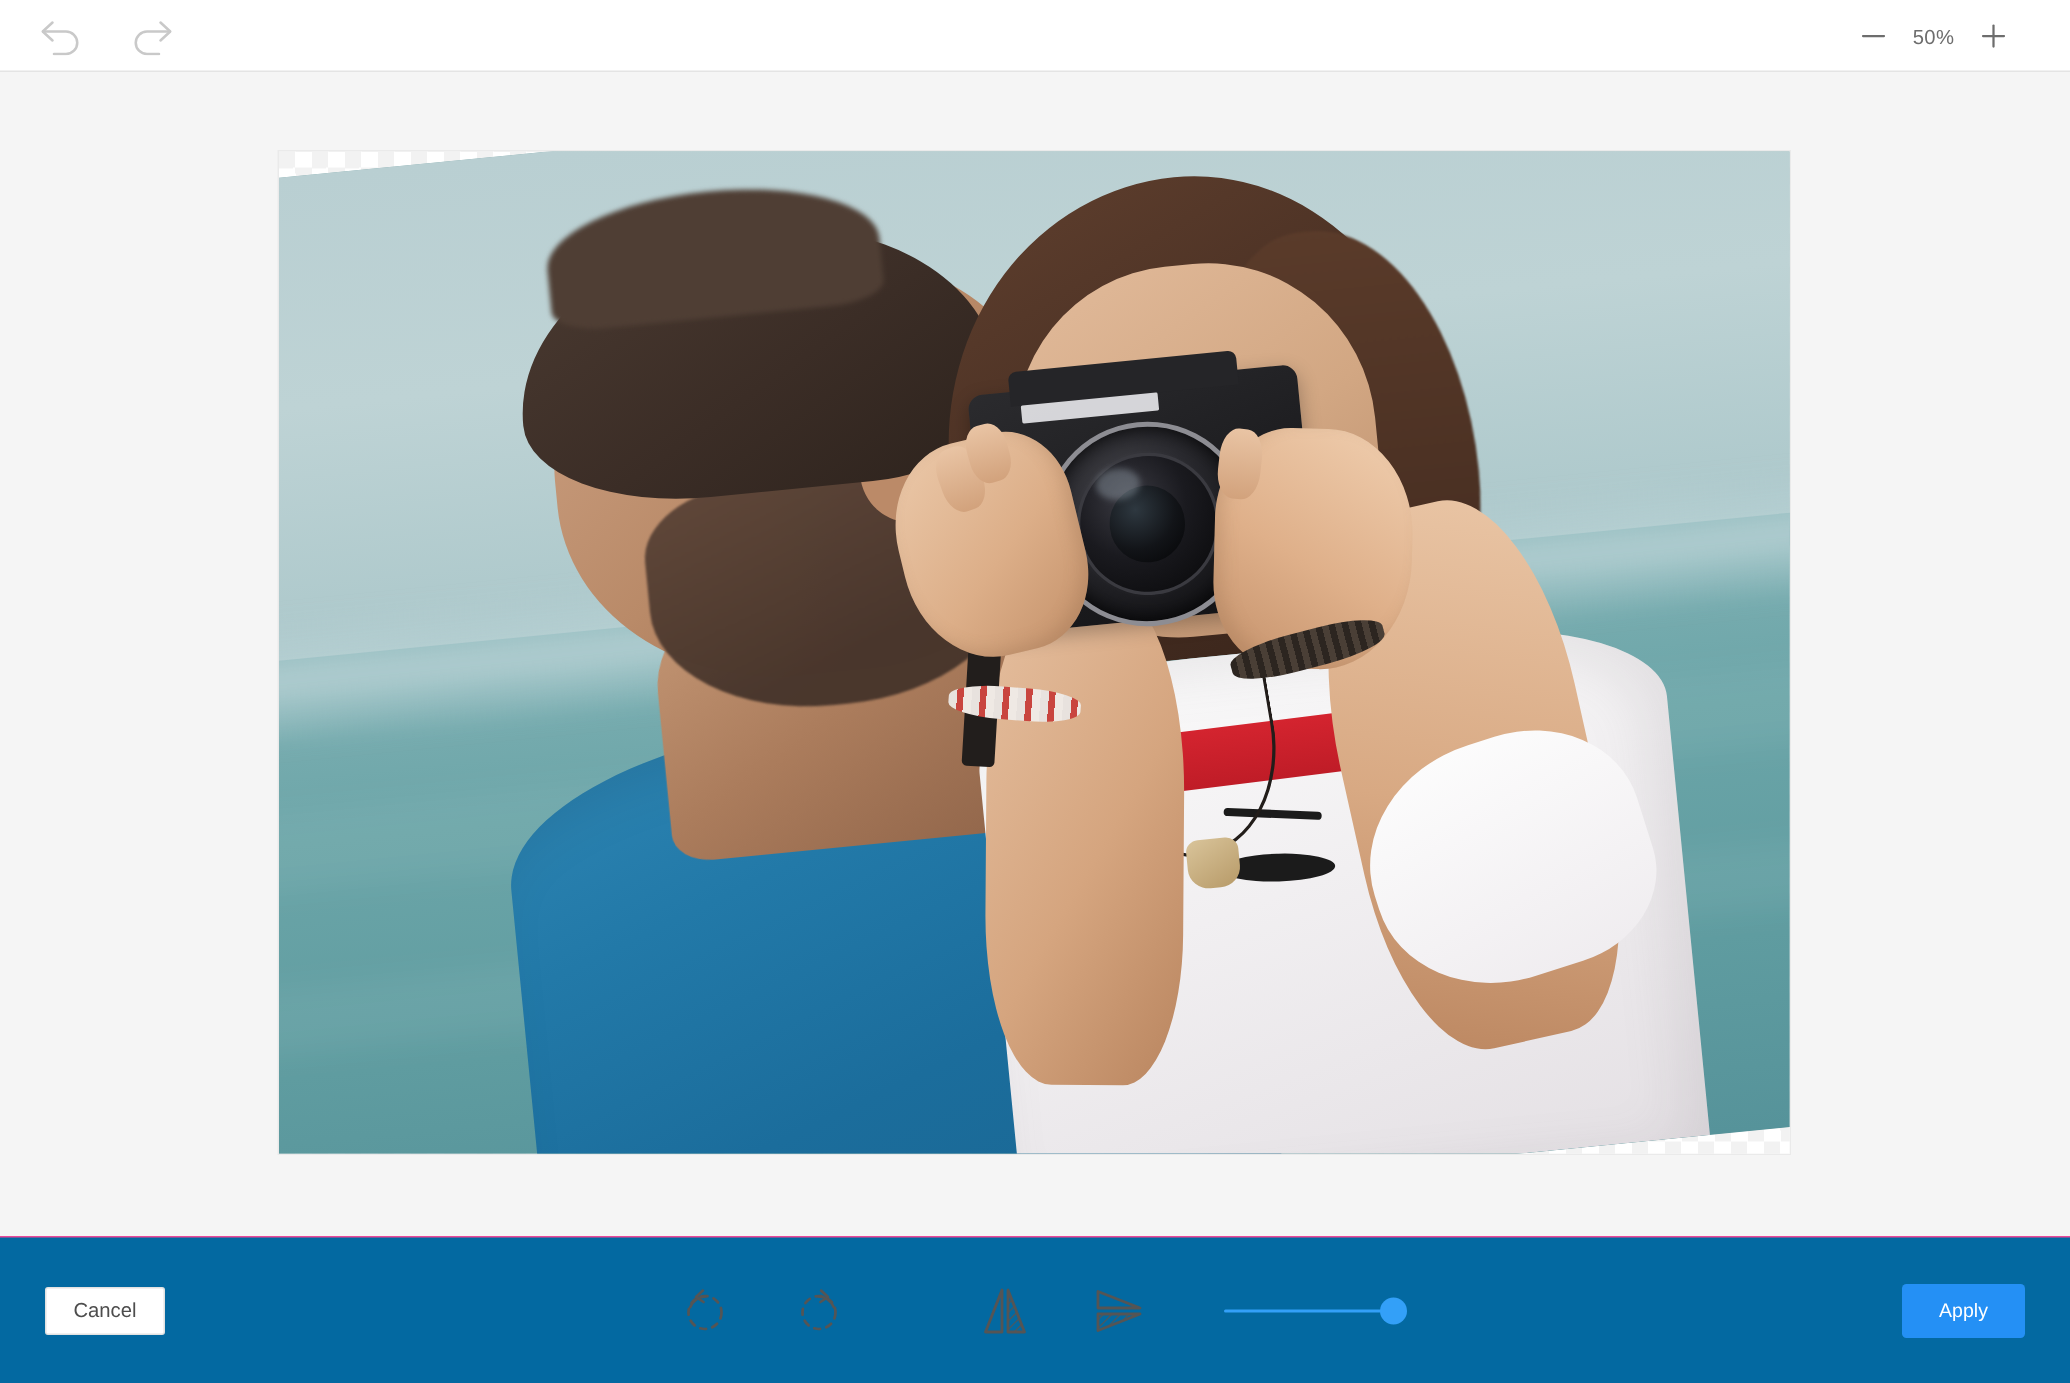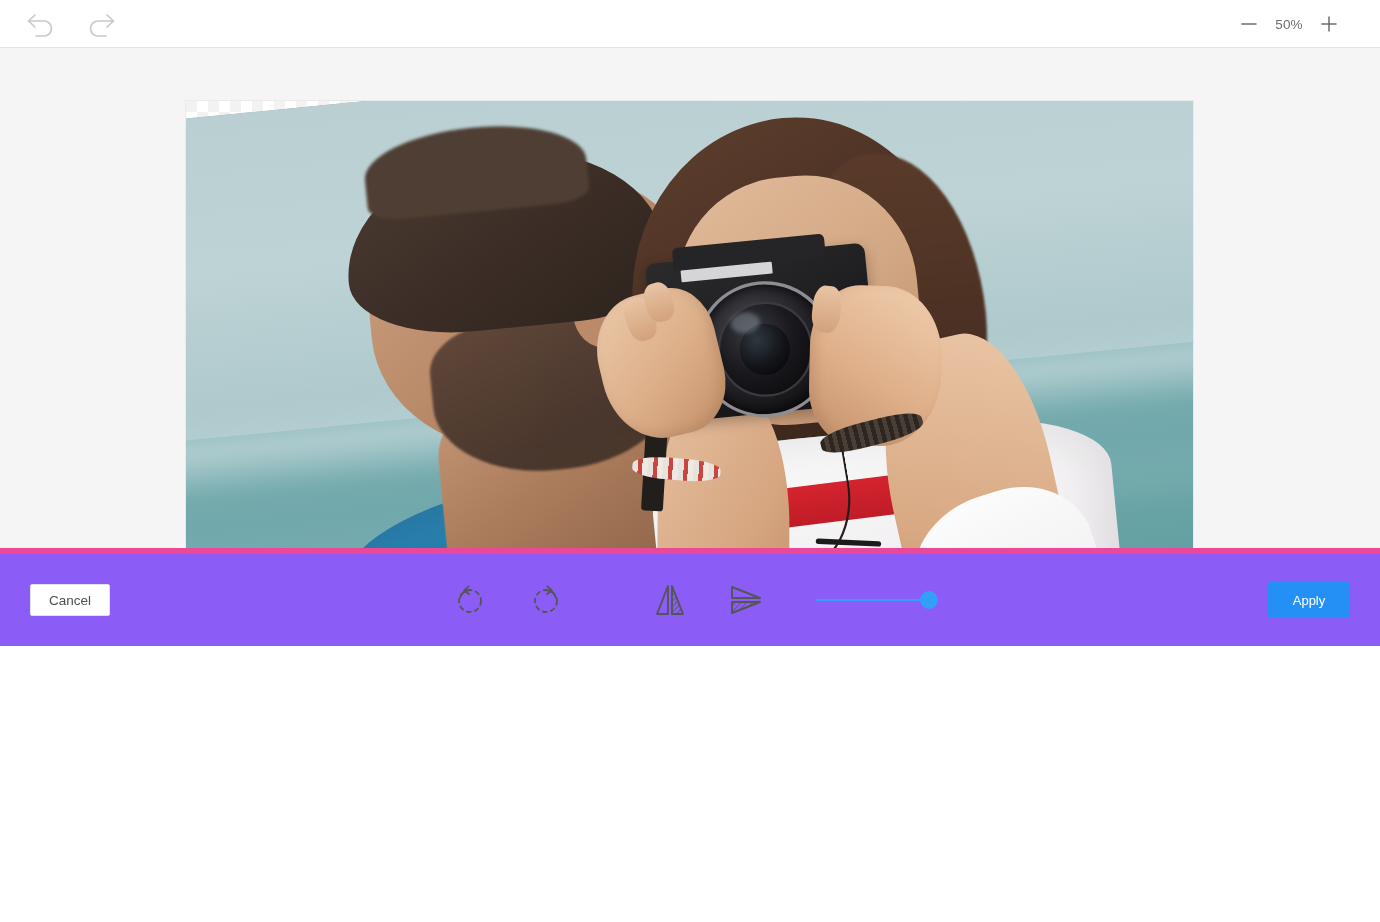--- a/index.html
+++ b/index.html
@@ -5,21 +5,21 @@
 <style>
   * { box-sizing: border-box; margin: 0; padding: 0; }
   html, body {
     width: 1380px; height: 922px;
     font-family: "Liberation Sans", sans-serif;
     background: #ffffff;
     overflow: hidden;
   }
   .app {
     position: relative;
-    width: 1380px; height: 646px;
+    width: 1380px; height: 922px;
     display: flex; flex-direction: column;
     background: #ffffff;
   }
 
   
   .header {
     position: relative;
     height: 48px;
     flex: 0 0 48px;
     background: #ffffff;
@@ -371,22 +371,22 @@
     width: 3.2%; height: 4.6%;
     background: linear-gradient(150deg, #d9c49a 0%, #b79a68 100%);
     border-radius: 24% 24% 40% 40%;
   }
 
   
   .footer {
     position: relative;
     flex: 0 0 98px;
     height: 98px;
-    background: #8b5cf6;
-    border-top: 6px solid #ec4899;
+    background: #0369a1;
+    border-top: 1px solid #ec4899;
     display: flex;
     align-items: center;
     text-decoration: underline;
   }
   .cancel-btn {
     position: absolute;
     left: 30px;
     width: 80px; height: 32px;
     background: #ffffff;
     border: 1px solid #e2e2e2;

